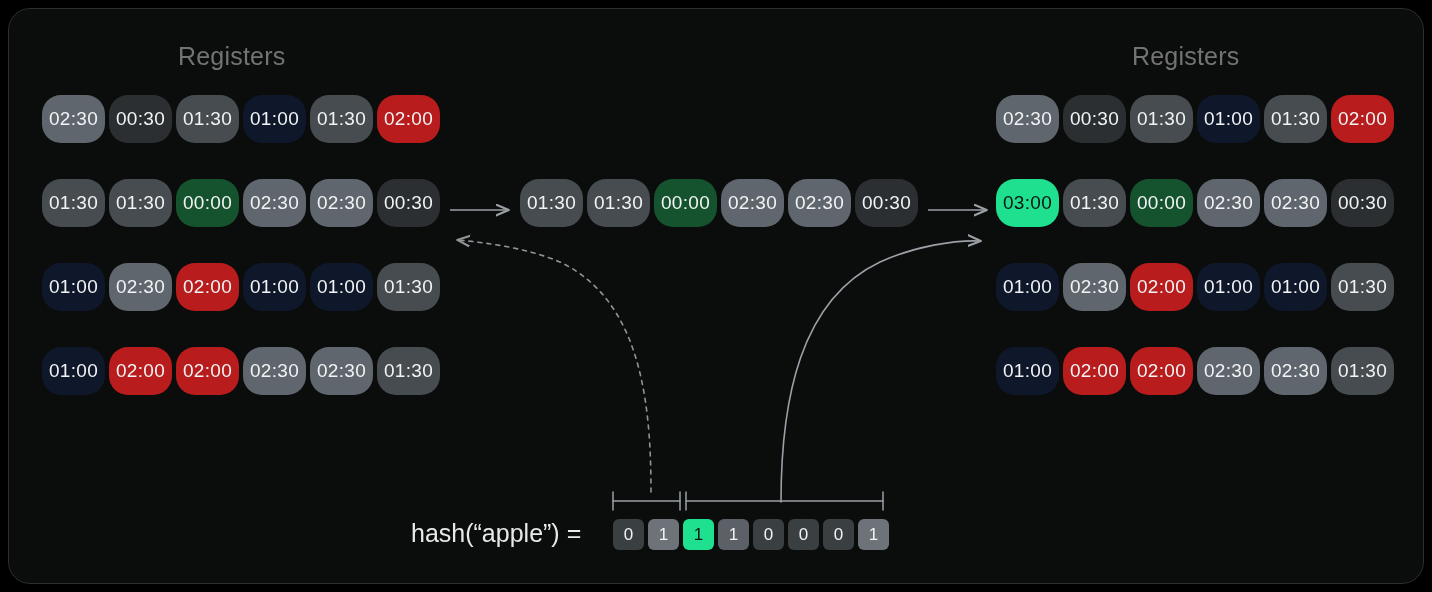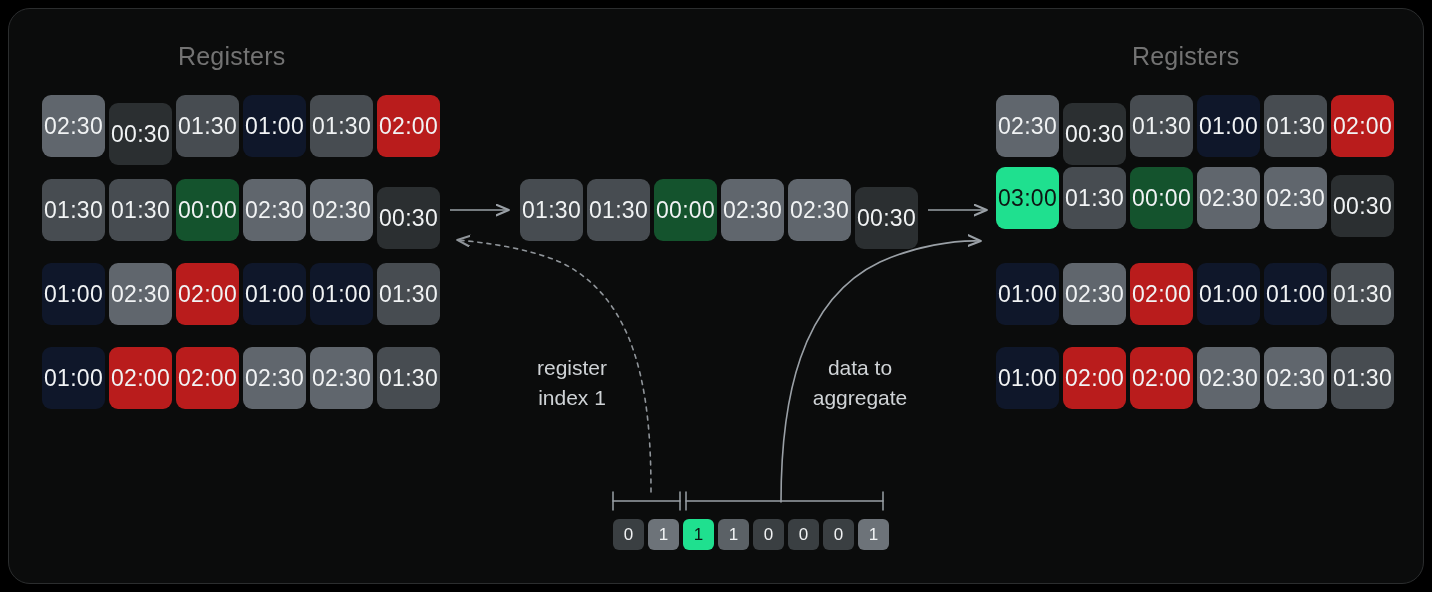--- a/index.html
+++ b/index.html
@@ -36,32 +36,32 @@
   #title-right { left: 1132px; top: 42px; }
 
   .reg-grid { position: absolute; }
   .reg-row {
     position: absolute;
     display: flex;
     gap: 4px;
   }
   .cell {
     width: 63px;
-    height: 62px;
-    border-radius: 9px;
+    height: 48px;
+    border-radius: 19px;
     display: flex;
     align-items: center;
     justify-content: center;
     color: #f1f3f4;
-    font-size: 23px;
+    font-size: 19px;
     letter-spacing: 0.3px;
     box-sizing: border-box;
   }
   .cell.v0000 { background: #14532d; }
-  .cell.v0030 { background: #2b2f31; margin-top: 8px; }
+  .cell.v0030 { background: #2b2f31; }
   .cell.v0100 { background: #0f172a; }
   .cell.v0130 { background: #474c51; text-align: right; }
   .cell.v0200 { background: #b91c1c; }
   .cell.v0230 { background: #60666d; }
   .cell.v0300 { background: #1fe08f; color: #0d1412; }
 
   .mid-row {
     position: absolute;
     display: flex;
     gap: 4px;
@@ -171,21 +171,21 @@
 
   <div class="reg-grid" id="right-grid">
     <div class="reg-row" style="left:996px; top:95px;">
       <div class="cell v0230">02:30</div>
       <div class="cell v0030">00:30</div>
       <div class="cell v0130">01:30</div>
       <div class="cell v0100">01:00</div>
       <div class="cell v0130">01:30</div>
       <div class="cell v0200">02:00</div>
     </div>
-    <div class="reg-row" style="left:996px; top:167px;">
+    <div class="reg-row" style="left:996px; top:179px;">
       <div class="cell v0300">03:00</div>
       <div class="cell v0130">01:30</div>
       <div class="cell v0000">00:00</div>
       <div class="cell v0230">02:30</div>
       <div class="cell v0230">02:30</div>
       <div class="cell v0030">00:30</div>
     </div>
     <div class="reg-row" style="left:996px; top:263px;">
       <div class="cell v0100">01:00</div>
       <div class="cell v0230">02:30</div>
@@ -197,25 +197,22 @@
     <div class="reg-row" style="left:996px; top:347px;">
       <div class="cell v0100">01:00</div>
       <div class="cell v0200">02:00</div>
       <div class="cell v0200">02:00</div>
       <div class="cell v0230">02:30</div>
       <div class="cell v0230">02:30</div>
       <div class="cell v0130">01:30</div>
     </div>
   </div>
 
-  <div class="lbl" id="lbl-index">register
-index 1</div>
-  <div class="lbl" id="lbl-agg">data to
-aggregate</div>
-
+
+  <div id="hash-label">hash(“apple”) =</div>
   <div id="bit-row">
     <div class="bit b-dark">0</div>
     <div class="bit b-light">1</div>
     <div class="bit b-green">1</div>
     <div class="bit b-mid">1</div>
     <div class="bit b-dark">0</div>
     <div class="bit b-dark">0</div>
     <div class="bit b-dark">0</div>
     <div class="bit b-light">1</div>
   </div>

